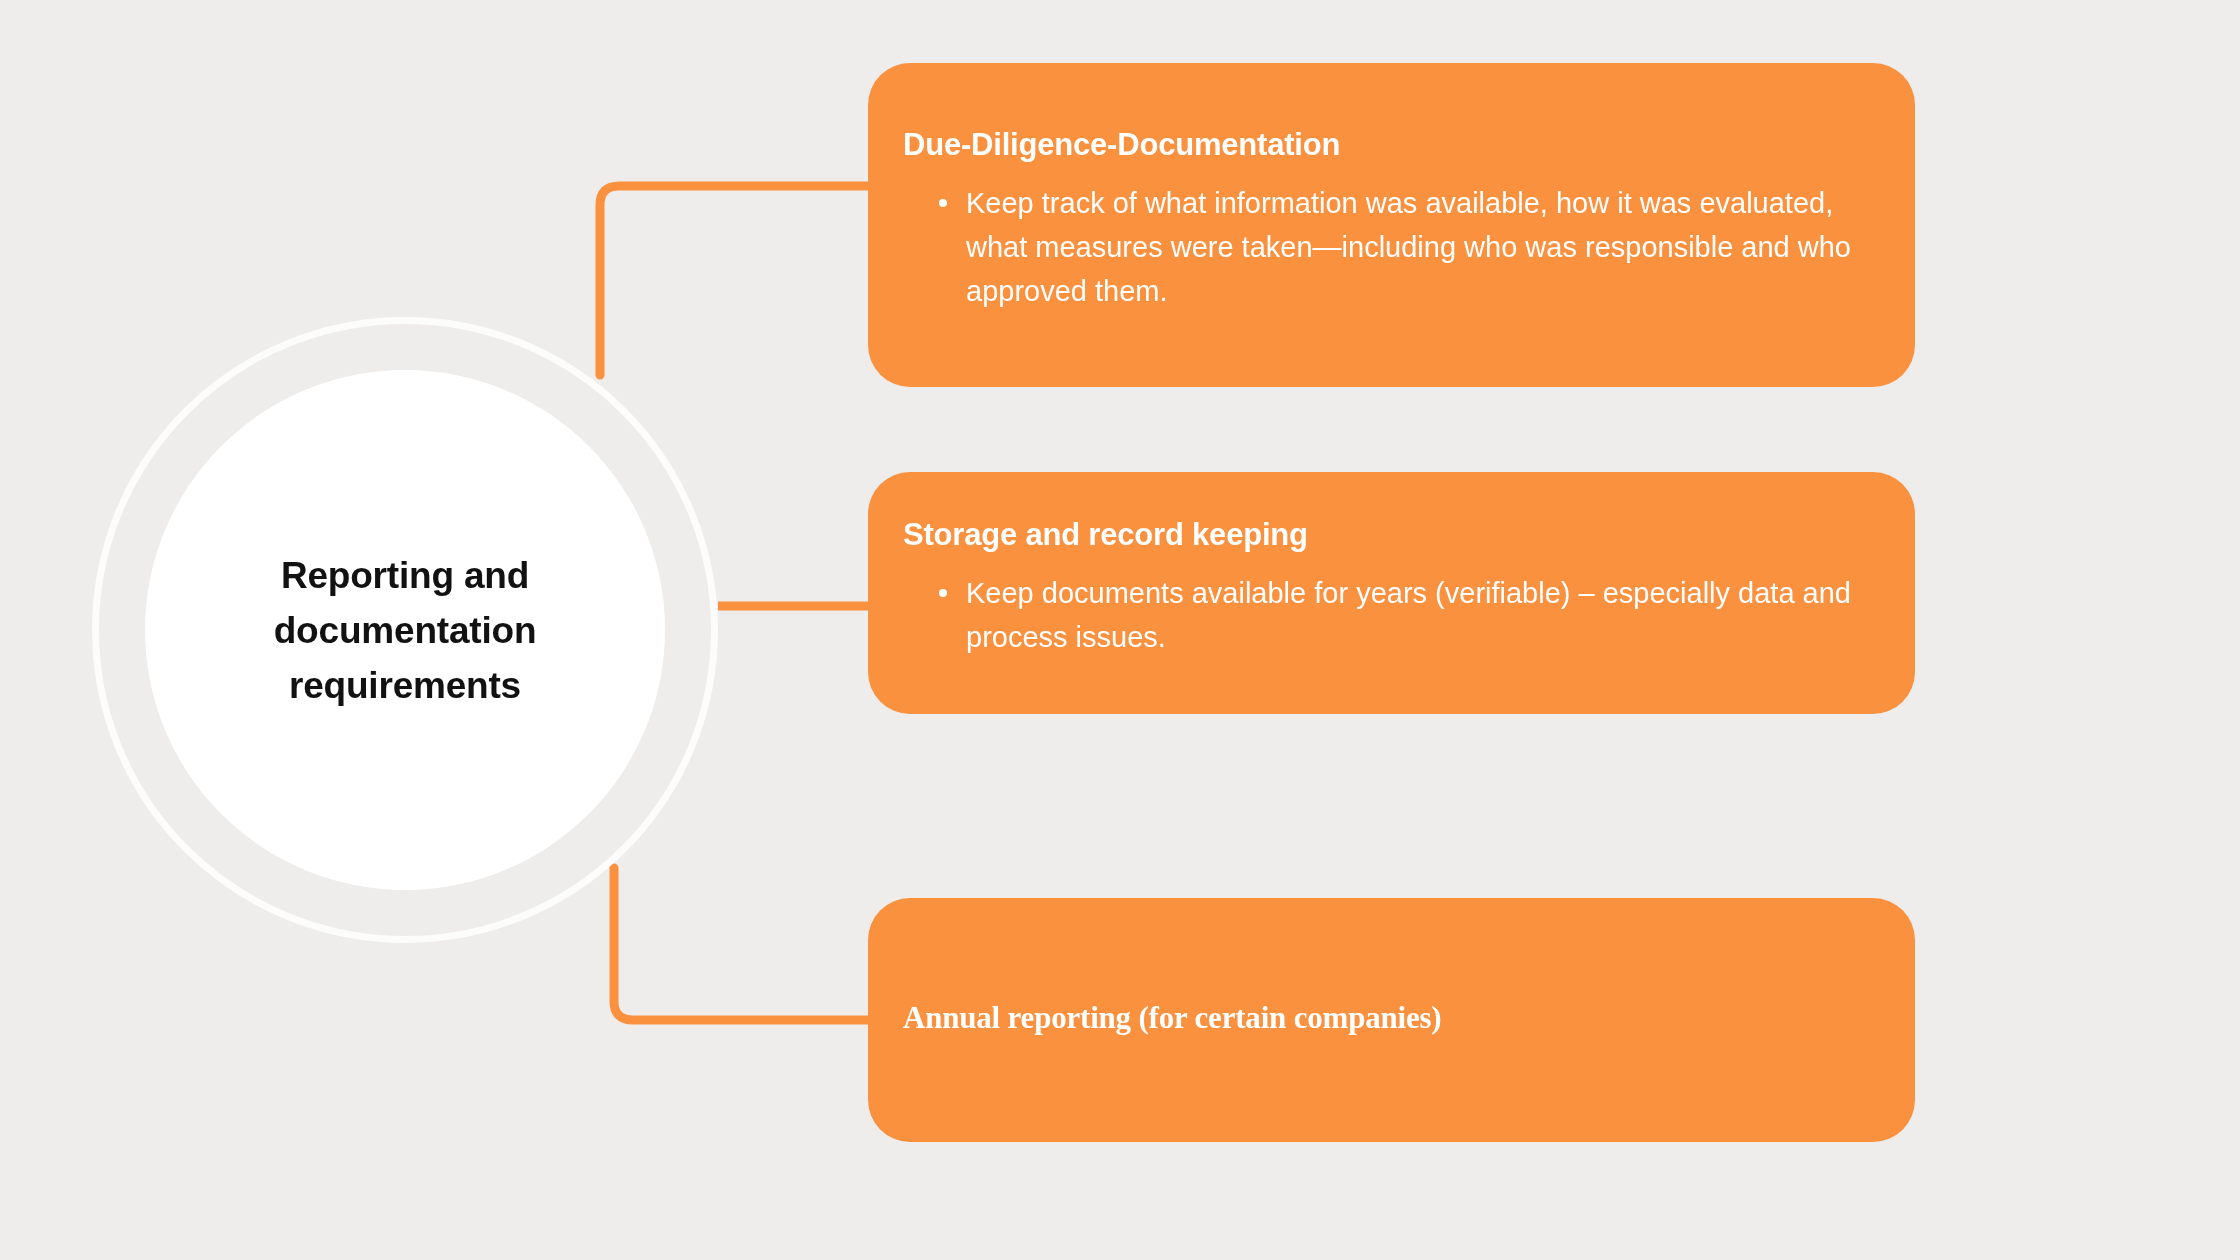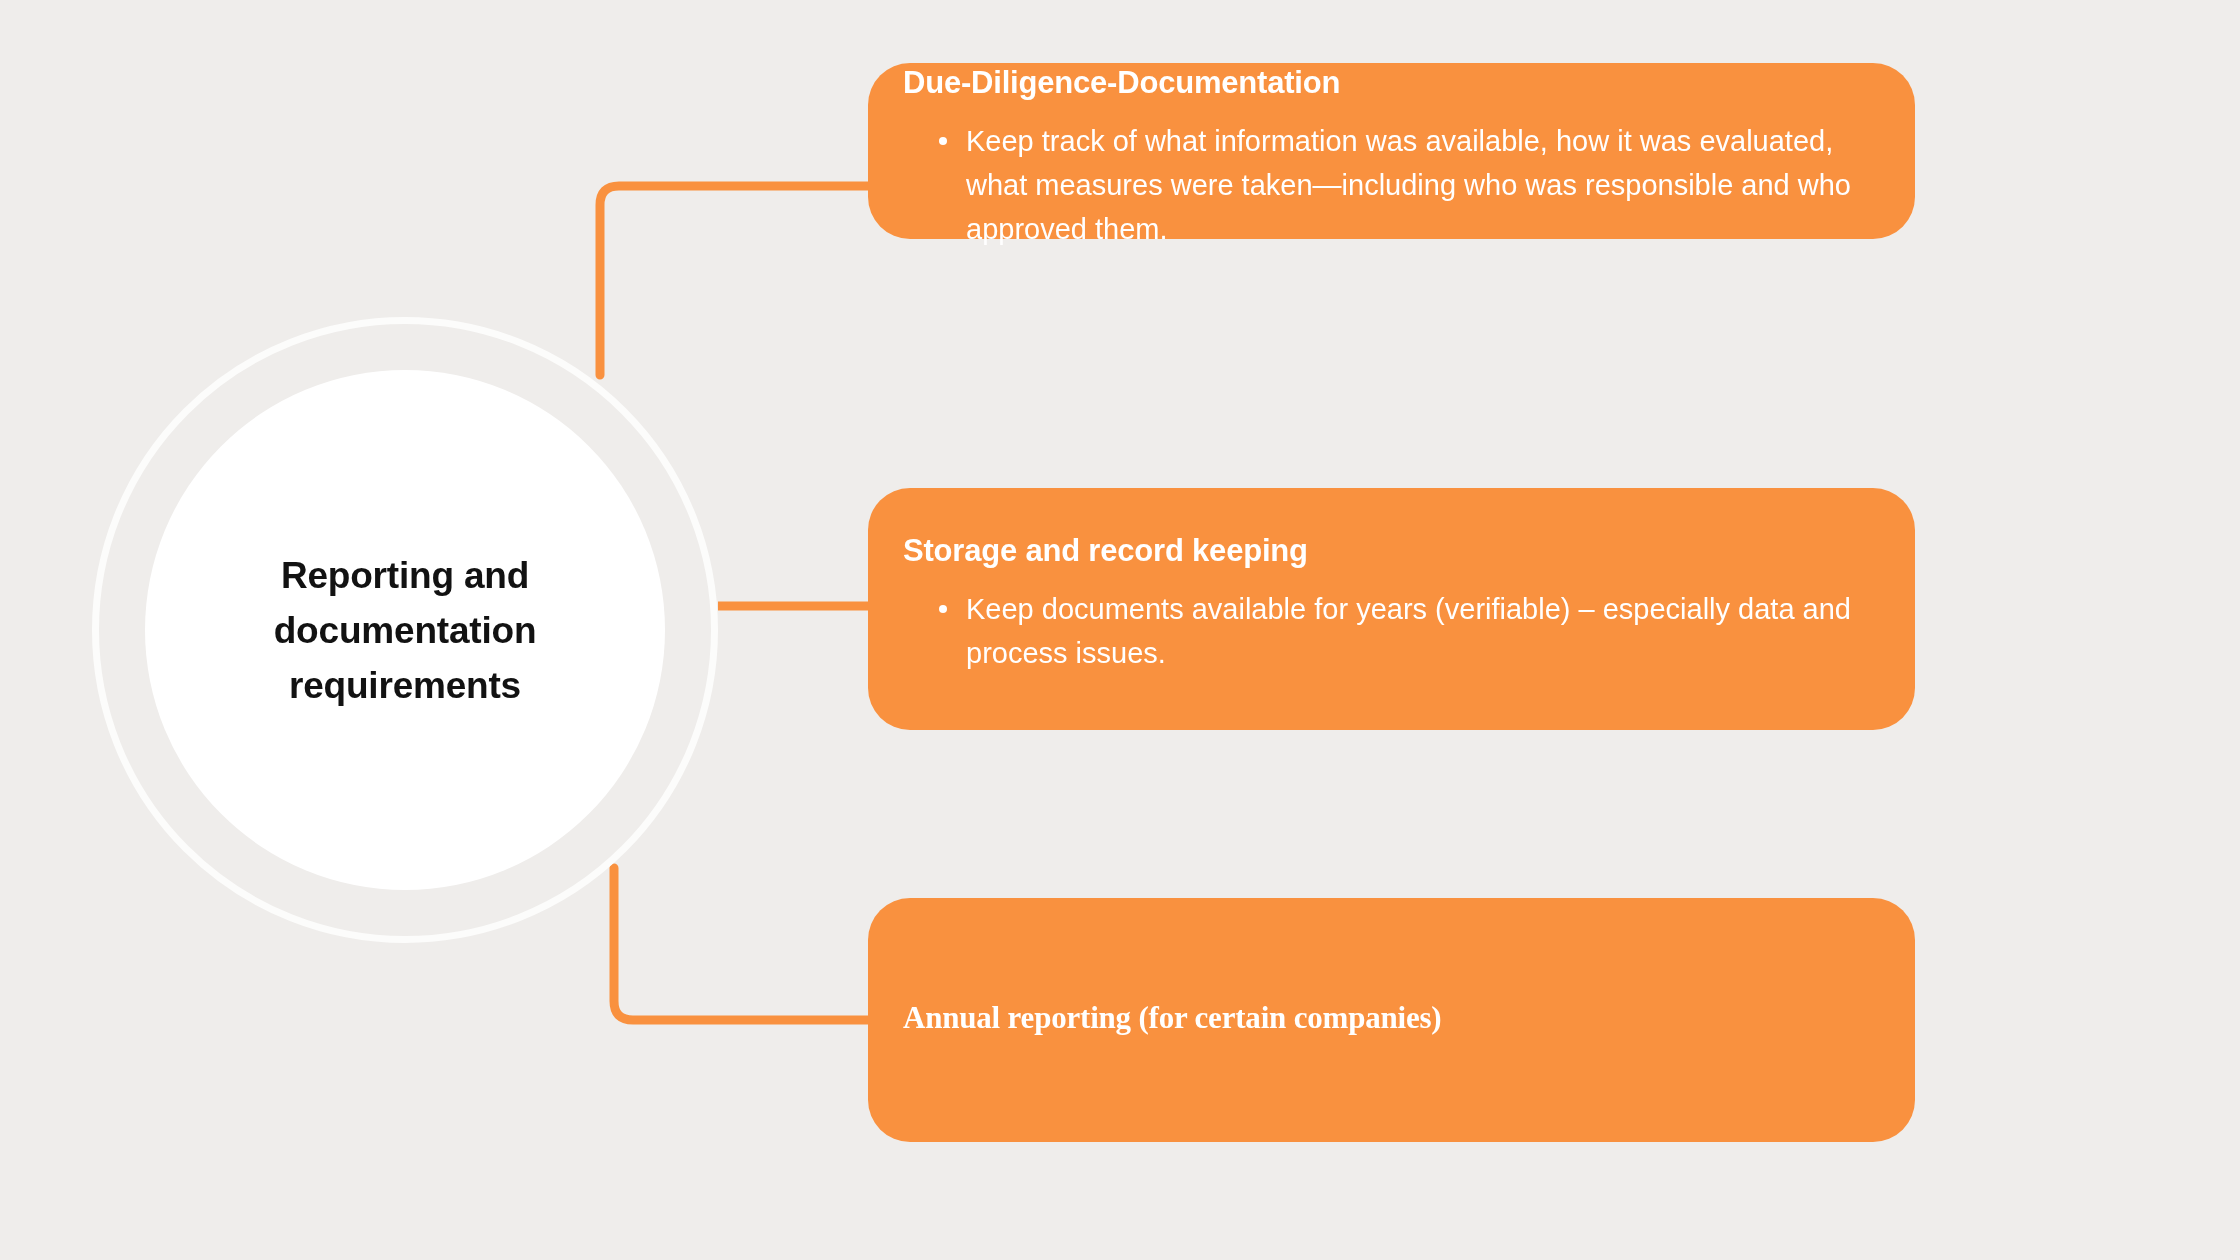--- a/index.html
+++ b/index.html
@@ -76,22 +76,22 @@
     left: 868px;
     width: 1047px;
     background: #f9913f;
     border-radius: 42px;
     box-sizing: border-box;
     padding: 0 28px;
     display: flex;
     flex-direction: column;
     justify-content: center;
   }
-  .card-1 { top: 63px;  height: 176px; justify-content: space-between; }
-  .card-2 { top: 488px; height: 242px; }
+  .card-1 { top: 63px;  height: 324px; }
+  .card-2 { top: 472px; height: 242px; }
   .card-3 { top: 898px; height: 244px; font-family: Liberation Serif, serif; }
 
   .card-heading {
     font-size: 31px;
     font-weight: bold;
     color: #ffffff;
     line-height: 40px;
     margin: 0 0 4px 7px;
     letter-spacing: -0.2px;
   }

